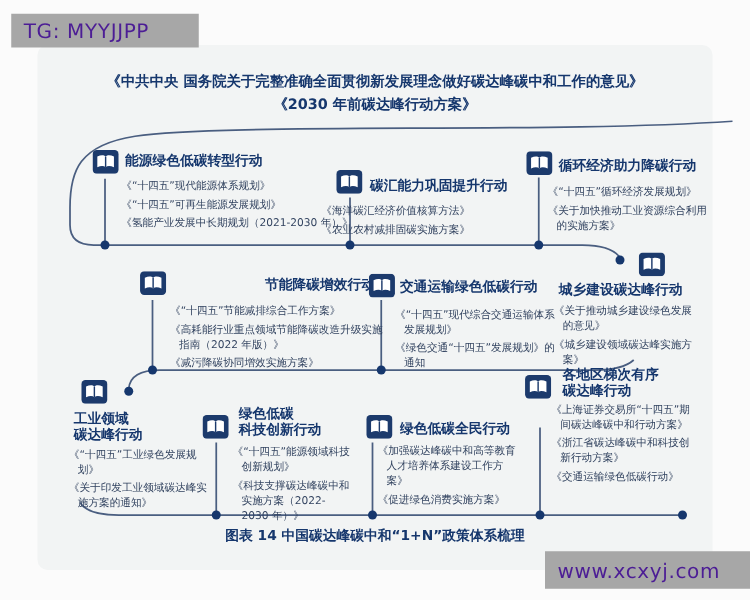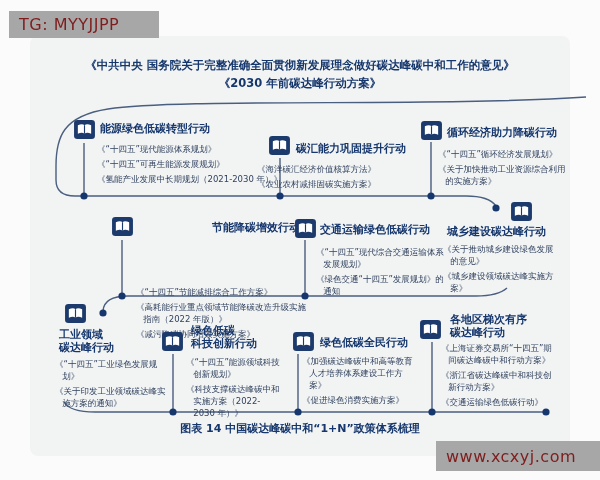--- a/index.html
+++ b/index.html
@@ -6,21 +6,21 @@
   #stage{
     position:relative;width:600px;height:480px;overflow:hidden;
     font-family:"DejaVu Sans",sans-serif;background:#fbfbfb;
   }
   #panel{
     position:absolute;left:30px;top:36px;width:540px;height:420px;
     background:#f2f4f4;border-radius:8px;
   }
   #connectors{position:absolute;left:0;top:0;z-index:1;}
   .wm{
-    position:absolute;z-index:6;background:#a7a7a7;color:#7f1d1d;
+    position:absolute;z-index:6;background:#a7a7a7;color:#4c1d95;
     display:flex;align-items:center;padding:0 10px;
     font-size:16px;letter-spacing:0.5px;
   }
   #wm-top{left:9px;top:11px;width:130px;height:27px;}
   #wm-bottom{left:436px;top:441px;width:150px;height:30px;}
   #header{
     position:absolute;left:0;top:57px;width:600px;z-index:2;
     text-align:center;color:#16376d;font-weight:700;font-size:11.5px;line-height:1.55;
   }
   #caption{
@@ -129,21 +129,21 @@
 
   <div class="node" style="left:106px;top:213px;width:235px;height:80px;">
     <span class="bicon" style="left:6px;top:4px;">
       <svg width="21" height="19" viewBox="0 0 22 20">
           <rect width="22" height="20" rx="3.5" fill="#1c3a6c"></rect>
           <path d="M4 5.5 C7 4,9.5 4,11 5.5 C12.5 4,15 4,18 5.5 L18 14.5 C15 13.2,12.5 13.2,11 14.5 C9.5 13.2,7 13.2,4 14.5 Z" fill="#fff"></path>
           <path d="M11 5.5 L11 14.5" stroke="#1c3a6c" stroke-width="1.2"></path>
         </svg>
     </span>
     <div class="ntitle" style="left:34px;top:8px;width:160px;text-align:right;">节能降碳增效行动</div>
-    <div class="nitems" style="left:30px;top:30px;width:175px;margin-top:43px;">
+    <div class="nitems" style="left:30px;top:30px;width:175px;">
         <div class="doc">《“十四五”节能减排综合工作方案》</div>
         <div class="doc">《高耗能行业重点领域节能降碳改造升级实施指南（2022 年版）》</div>
         <div class="doc">《减污降碳协同增效实施方案》</div>
       </div>
   </div>
 
   <div class="node" style="left:291px;top:213px;width:172px;height:80px;">
     <span class="bicon" style="left:4px;top:6px;">
       <svg width="21" height="19" viewBox="0 0 22 20">
           <rect width="22" height="20" rx="3.5" fill="#1c3a6c"></rect>
@@ -213,21 +213,21 @@
           <path d="M11 5.5 L11 14.5" stroke="#1c3a6c" stroke-width="1.2"></path>
         </svg>
     </span>
     <div class="ntitle" style="left:32px;top:10px;width:100px;">绿色低碳全民行动</div>
     <div class="nitems" style="left:14px;top:29px;width:112px;">
         <div class="doc">《加强碳达峰碳中和高等教育人才培养体系建设工作方案》</div>
         <div class="doc">《促进绿色消费实施方案》</div>
       </div>
   </div>
 
-  <div class="node" style="left:415px;top:308px;width:145px;height:110px;">
+  <div class="node" style="left:415px;top:288px;width:145px;height:110px;">
     <span class="bicon" style="left:5px;top:12px;">
       <svg width="21" height="19" viewBox="0 0 22 20">
           <rect width="22" height="20" rx="3.5" fill="#1c3a6c"></rect>
           <path d="M4 5.5 C7 4,9.5 4,11 5.5 C12.5 4,15 4,18 5.5 L18 14.5 C15 13.2,12.5 13.2,11 14.5 C9.5 13.2,7 13.2,4 14.5 Z" fill="#fff"></path>
           <path d="M11 5.5 L11 14.5" stroke="#1c3a6c" stroke-width="1.2"></path>
         </svg>
     </span>
     <div class="ntitle" style="left:35px;top:5px;width:100px;">各地区梯次有序
 碳达峰行动</div>
     <div class="nitems" style="left:26px;top:34px;width:112px;">

